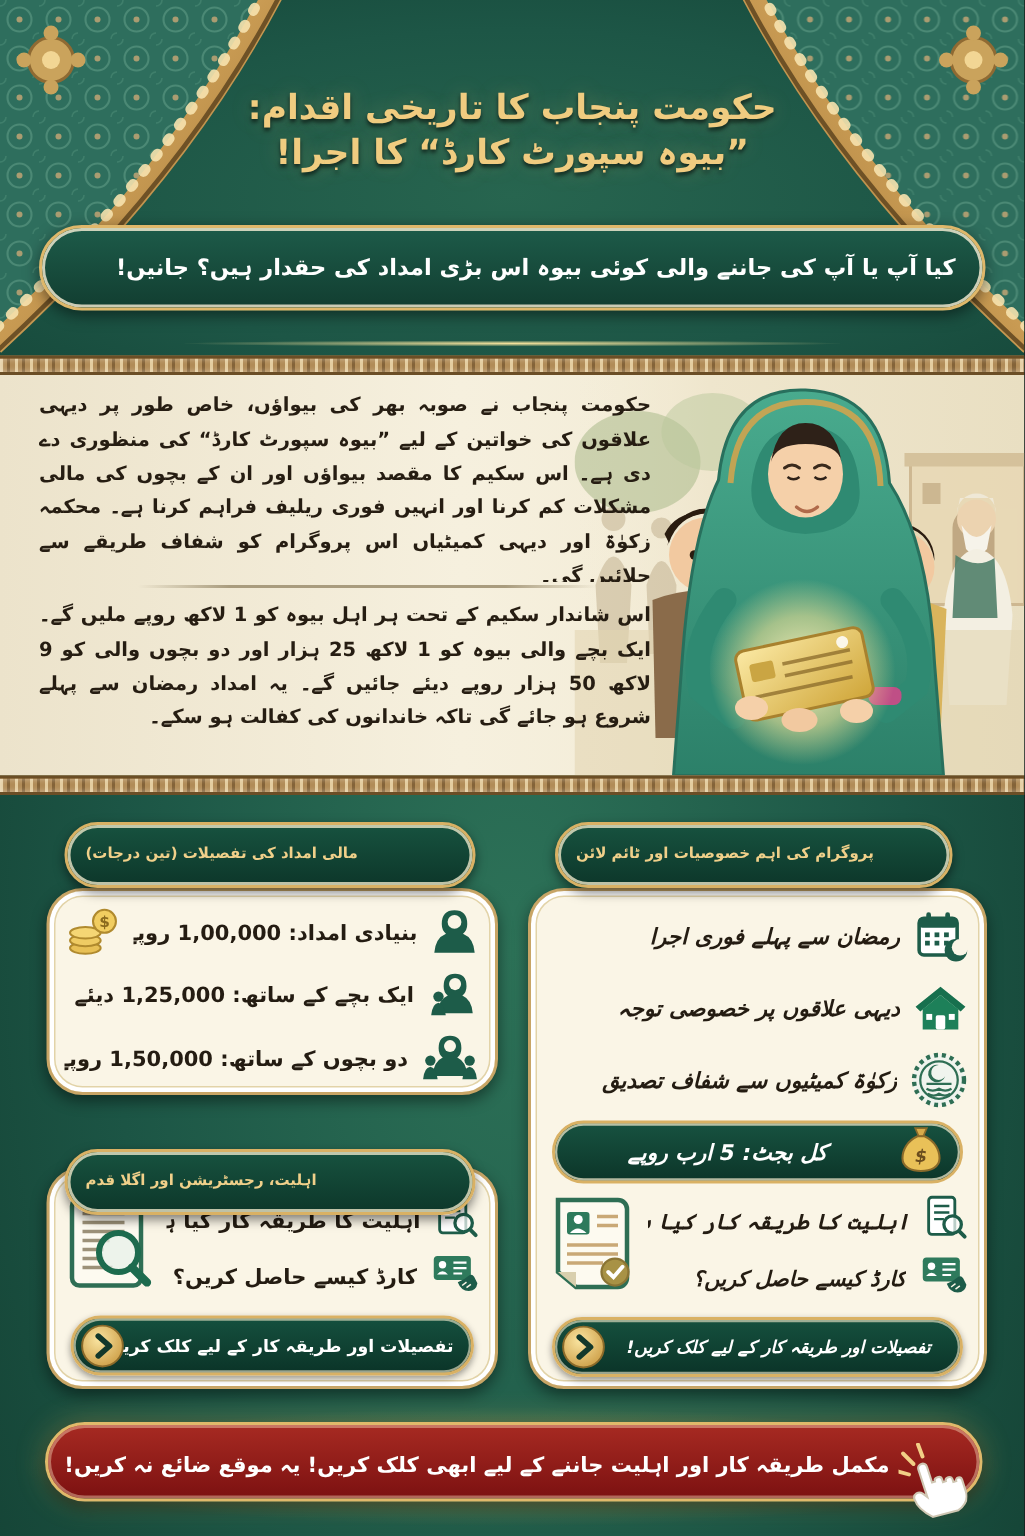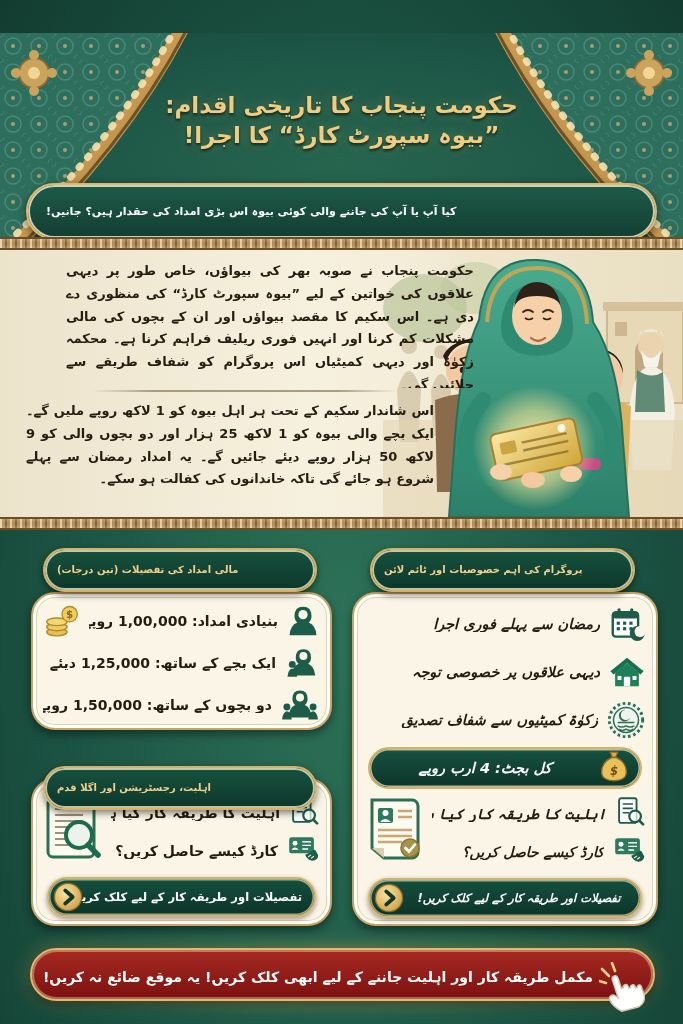--- a/index.html
+++ b/index.html
@@ -7,35 +7,35 @@
   body { display:flex; justify-content:center; }
   .poster{
     position:relative; width:683px; height:1024px; overflow:hidden;
     font-family:"DejaVu Sans","Liberation Sans",sans-serif;
     direction:rtl;
     background:radial-gradient(ellipse at 50% 62%, #2d7258 0%, #1c5545 55%, #123c2f 100%);
   }
 
   
   .top-section{ position:absolute; inset:0 0 auto 0; height:237px;
-    background:radial-gradient(ellipse at 50% 55%, #27654f 0%, #1d5646 60%, #16483a 100%);margin-top:33px; }
+    background:radial-gradient(ellipse at 50% 55%, #27654f 0%, #1d5646 60%, #16483a 100%); }
   .corner{ position:absolute; top:0; left:0; width:190px; height:237px; pointer-events:none; }
   .corner.right{ left:auto; right:0; transform:scaleX(-1); }
   .main-title{
     position:absolute; top:58px; left:150px; right:150px; text-align:center;
     color:#f0cc80; font-size:23px; font-weight:bold; line-height:1.3;
     text-shadow:0 2px 3px rgba(0,0,0,.65), 0 0 14px rgba(255,215,130,.25);
   }
   .subtitle-pill{
     position:absolute; top:150px; left:26px; right:26px; height:57px;
     border-radius:30px;
     background:linear-gradient(180deg,#1d5b49 0%, #123e31 100%);
     border:2px solid #dfb76a;
     box-shadow:inset 0 0 0 2px rgba(250,240,215,.8), 0 3px 10px rgba(0,0,0,.5);
-    color:#ffffff; font-size:11px; font-weight:bold; text-align:left;
+    color:#ffffff; font-size:15px; font-weight:bold; text-align:right;
     line-height:53px; white-space:nowrap; overflow:hidden; padding:0 18px;
   }
   .glow-streak{ position:absolute; top:227px; left:18%; right:18%; height:4px;
     background:radial-gradient(ellipse at center, rgba(255,232,160,.95), rgba(255,232,160,0) 72%); }
 
   
   .gold-strip{
     position:absolute; left:0; right:0; height:13px; z-index:5;
     background:#b08a54;
     background-image:repeating-linear-gradient(90deg,
@@ -48,21 +48,21 @@
 
   
   .intro-band{ position:absolute; top:250px; left:0; right:0; height:267px;
     background:linear-gradient(90deg,#ece3cb 0%, #f6f0de 45%, #efe6cc 100%); }
   .illustration{ position:absolute; top:0; right:0; width:300px; height:267px; }
   .para{
     position:absolute; left:26px; width:408px; color:#261d12;
     font-size:13px; font-weight:bold; line-height:1.75;
     text-align:justify; overflow:hidden;
   }
-  .para1{ top:10px; height:128px;margin-left:40px; }
+  .para1{ top:10px; height:128px; }
   .para-divider{ position:absolute; top:140px; left:92px; width:306px; height:2px;
     background:linear-gradient(90deg, rgba(150,135,100,0), #a99c7e 20%, #a99c7e 80%, rgba(150,135,100,0)); }
   .para2{ top:150px; height:112px; }
 
   
   .pill-header{
     position:absolute; height:44px; border-radius:22px; z-index:6;
     background:linear-gradient(180deg,#17523f,#0d372a);
     border:2px solid #d9b164;
     box-shadow:inset 0 0 0 2px rgba(250,240,210,.75), 0 3px 7px rgba(0,0,0,.5);
@@ -390,21 +390,21 @@
     </div>
 
     <div class="budget-pill">
       <span class="ic">
         <svg width="32" height="34" viewBox="0 0 40 44">
           <path d="M15,4 h10 l-3,7 h-4 Z" fill="#d8ab4a" stroke="#8a6a2a" stroke-width="1.5"></path>
           <path d="M17,11 h6 c9,4 13,12 13,19 c0,8 -8,11 -16,11 c-8,0 -16,-3 -16,-11 c0,-7 4,-15 13,-19 Z" fill="#e9c158" stroke="#8a6a2a" stroke-width="1.8"></path>
           <text x="20" y="33" text-anchor="middle" font-size="15" font-weight="bold" fill="#6b4d1e" font-family="DejaVu Sans">$</text>
         </svg>
       </span>
-      <span class="lbl">کل بجٹ: 4 ارب روپے</span>
+      <span class="lbl">کل بجٹ: 5 ارب روپے</span>
     </div>
 
     <div class="q-block">
       <div class="q-col">
         <div class="q-row">
           <span class="ic">
             <svg width="32" height="32" viewBox="0 0 44 44">
               <rect x="7" y="3" width="24" height="34" rx="3" fill="#ffffff" stroke="#1d5c49" stroke-width="2.6"></rect>
               <path d="M12,11 h14 M12,17 h14 M12,23 h9" stroke="#1d5c49" stroke-width="2.2"></path>
               <circle cx="29" cy="28" r="8" fill="#ffffff" fill-opacity=".7" stroke="#1d5c49" stroke-width="3"></circle>

